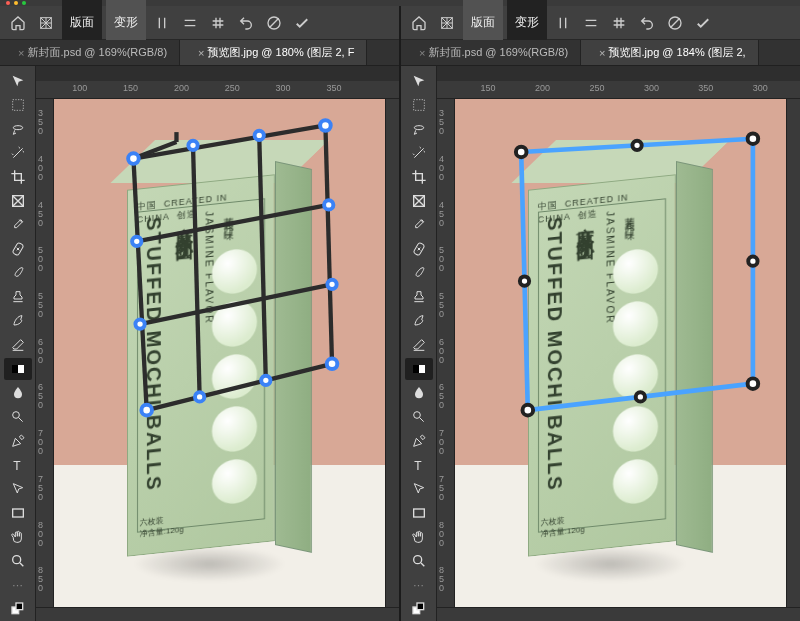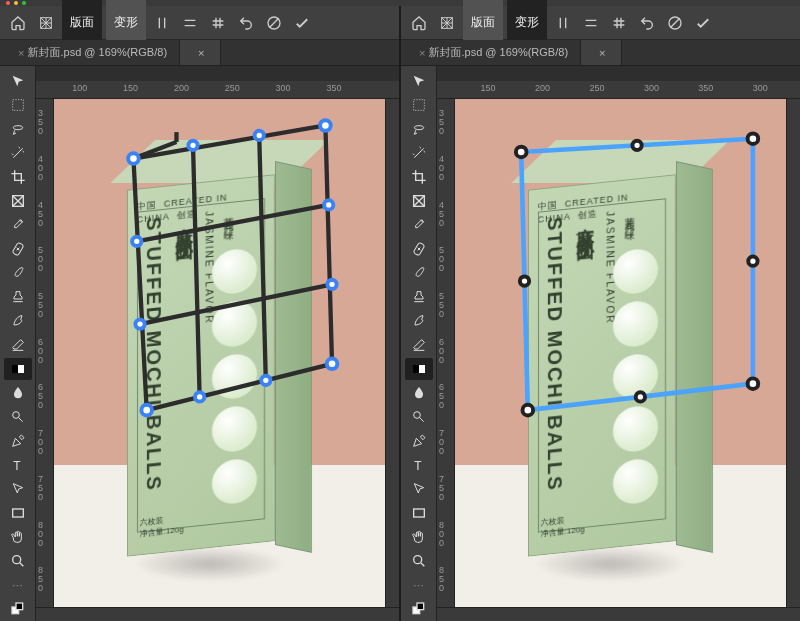--- a/index.html
+++ b/index.html
@@ -126,21 +126,21 @@
           </svg>
         </span>
       <span class="iconbtn">
           <svg viewBox="0 0 24 24" width="18" height="18" fill="none" stroke="currentColor" stroke-width="2.5">
             <path d="M5 13l4 4L19 7"></path>
           </svg>
         </span>
     </div>
     <div class="tabstrip">
       <div class="tab"><span class="x">×</span>&nbsp;<span>新封面.psd @ 169%(RGB/8)</span></div>
-      <div class="tab active"><span class="x">×</span>&nbsp;</div>
+      <div class="tab active"><span class="x">×</span>&nbsp;<span>预览图.jpg @ 180% (图层 2, F</span></div>
     </div>
     <div class="workarea">
       <div class="toolbar">
         <div class="tool">
             <svg viewBox="0 0 24 24" fill="currentColor">
               <path d="M4 4l7 16 2-7 7-2z"></path>
             </svg>
           </div>
         <div class="tool">
             <svg viewBox="0 0 24 24" fill="none" stroke="currentColor" stroke-dasharray="2 2">
@@ -427,21 +427,21 @@
           </svg>
         </span>
       <span class="iconbtn">
           <svg viewBox="0 0 24 24" width="18" height="18" fill="none" stroke="currentColor" stroke-width="2.5">
             <path d="M5 13l4 4L19 7"></path>
           </svg>
         </span>
     </div>
     <div class="tabstrip">
       <div class="tab"><span class="x">×</span>&nbsp;<span>新封面.psd @ 169%(RGB/8)</span></div>
-      <div class="tab active"><span class="x">×</span>&nbsp;</div>
+      <div class="tab active"><span class="x">×</span>&nbsp;<span>预览图.jpg @ 184% (图层 2,</span></div>
     </div>
     <div class="workarea">
       <div class="toolbar">
         <div class="tool">
             <svg viewBox="0 0 24 24" fill="currentColor">
               <path d="M4 4l7 16 2-7 7-2z"></path>
             </svg>
           </div>
         <div class="tool">
             <svg viewBox="0 0 24 24" fill="none" stroke="currentColor" stroke-dasharray="2 2">

